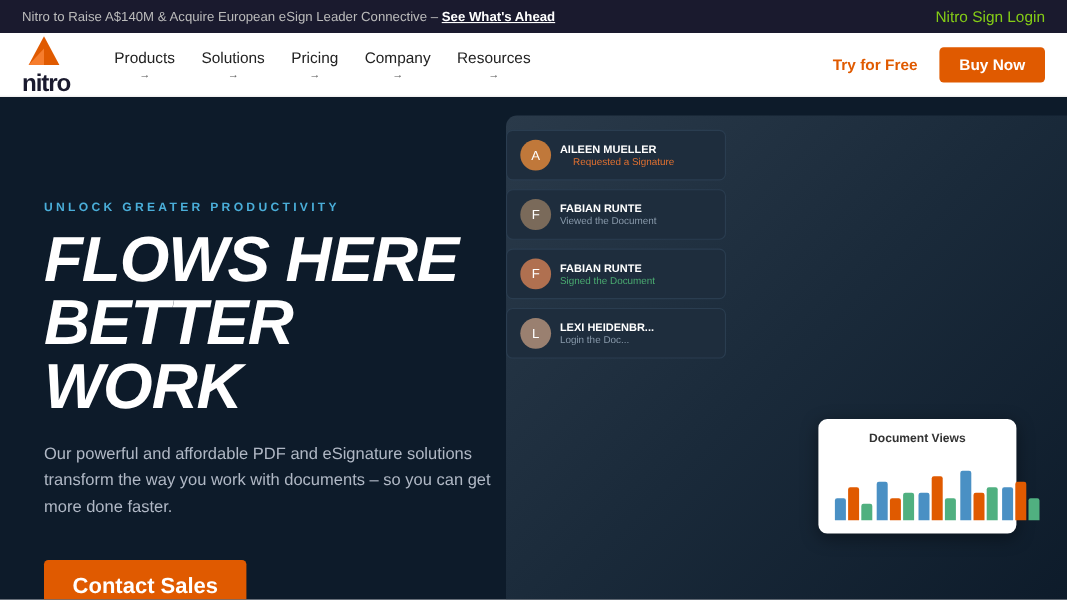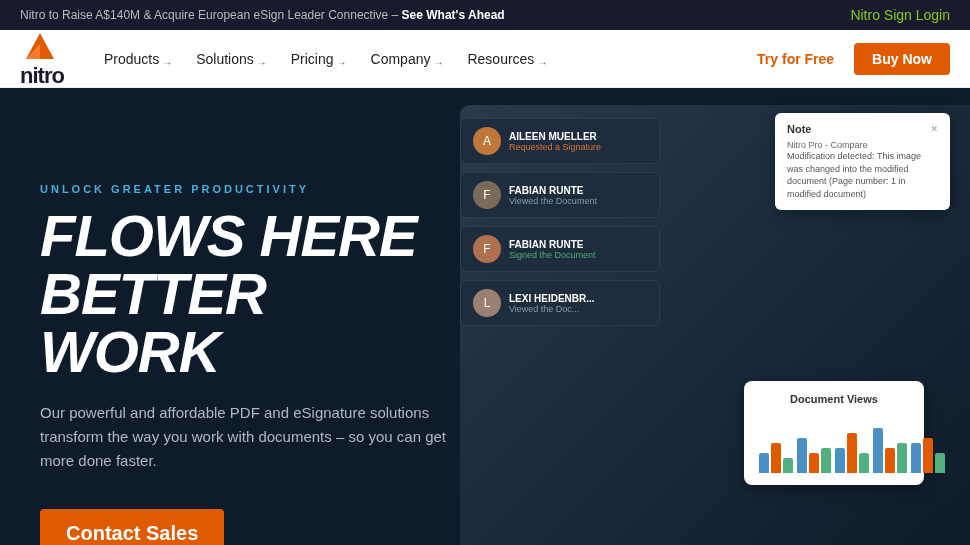--- a/index.html
+++ b/index.html
@@ -50,27 +50,28 @@
       letter-spacing: -1px;
     }
     #nav-links {
       display: flex;
       align-items: center;
       gap: 4px;
       flex: 1;
     }
     .nav-item {
       display: flex;
-      align-items: flex-end;
+      align-items: center;
       gap: 3px;
       padding: 6px 10px;
       font-size: 14px;
       color: #222;
       cursor: pointer;
       white-space: nowrap;
+      flex-direction: column;
     }
     .nav-arrow { font-size: 10px; color: #555; }
     #nav-actions {
       display: flex;
       align-items: center;
       gap: 12px;
     }
     .try-free-btn {
       color: #e05a00;
       font-size: 14px;
@@ -237,21 +238,21 @@
       height: 60px;
     }
     .bar-group { display: flex; gap: 2px; align-items: flex-end; }
     .bar { width: 10px; border-radius: 2px 2px 0 0; }
   </style>
 </head>
 <body>
 
 <div id="announcement-bar">
   <div class="announcement-text">
-    <span>Nitro to Raise A$140M &amp; Acquire European eSign Leader Connective – </span><strong style="cursor:pointer;color:#fff;">See What's Ahead</strong>
+    <span>Nitro to Raise A$140M &amp; Acquire European eSign Leader Connective – </span><strong style="cursor:pointer;color:#fff;text-decoration:underline;">See What's Ahead</strong>
   </div>
   <div class="login-link">Nitro Sign Login</div>
 </div>
 
 <nav id="navbar">
   <a id="logo" href="#">
     <svg class="logo-icon" viewBox="0 0 34 34" xmlns="http://www.w3.org/2000/svg">
       <polygon points="4,30 18,4 32,30" fill="#e05a00"></polygon>
       <polygon points="4,30 18,15 18,30" fill="#ff8c40" opacity="0.7"></polygon>
     </svg>
@@ -298,54 +299,46 @@
 
   <div id="hero-illustration">
 
     <div class="people-bg"></div>
 
     <div class="sig-cards" id="sig-cards-container">
         <div class="sig-card">
           <div class="sig-avatar" style="background: rgb(192, 120, 58); display: flex; align-items: center; justify-content: center; font-size: 12px; color: rgb(255, 255, 255);">A</div>
           <div class="sig-info">
             <div class="sig-name">AILEEN MUELLER</div>
-            <div class="sig-action" style="color: rgb(224, 112, 48);">Requested a Signature</div>
+            <div class="sig-action" style="color: rgb(224, 112, 48); margin-left: 12px;">Requested a Signature</div>
           </div>
         </div>
         <div class="sig-card">
           <div class="sig-avatar" style="background: rgb(122, 106, 90); display: flex; align-items: center; justify-content: center; font-size: 12px; color: rgb(255, 255, 255);">F</div>
           <div class="sig-info">
             <div class="sig-name">FABIAN RUNTE</div>
             <div class="sig-action" style="color: rgb(136, 153, 170);">Viewed the Document</div>
           </div>
         </div>
         <div class="sig-card">
           <div class="sig-avatar" style="background: rgb(176, 112, 80); display: flex; align-items: center; justify-content: center; font-size: 12px; color: rgb(255, 255, 255);">F</div>
           <div class="sig-info">
             <div class="sig-name">FABIAN RUNTE</div>
             <div class="sig-action" style="color: rgb(74, 170, 112);">Signed the Document</div>
           </div>
         </div>
         <div class="sig-card">
           <div class="sig-avatar" style="background: rgb(154, 128, 112); display: flex; align-items: center; justify-content: center; font-size: 12px; color: rgb(255, 255, 255);">L</div>
           <div class="sig-info">
             <div class="sig-name">LEXI HEIDENBR...</div>
-            <div class="sig-action" style="color: rgb(136, 153, 170);">Viewed the Doc...</div>
+            <div class="sig-action" style="color: rgb(136, 153, 170);">Login the Doc...</div>
           </div>
         </div>
       </div>
 
-    <div class="note-card">
-      <div class="note-header">
-        <span class="note-title">Note</span>
-        <span style="font-size:9px;color:#999;">✕</span>
-      </div>
-      <div class="note-subtitle">Nitro Pro - Compare</div>
-      <div class="note-body">Modification detected: This image was changed into the modified document (Page number: 1 in modified document)</div>
-    </div>
 
     <div class="chart-card">
       <div class="chart-title">Document Views</div>
       <div class="chart-bars" id="chart-bars-container">
           <div class="bar-group">
             <div class="bar" style="height: 20px; background: rgb(74, 144, 196);"></div>
             <div class="bar" style="height: 30px; background: rgb(224, 90, 0);"></div>
             <div class="bar" style="height: 15px; background: rgb(80, 176, 128);"></div>
           </div>
           <div class="bar-group">

